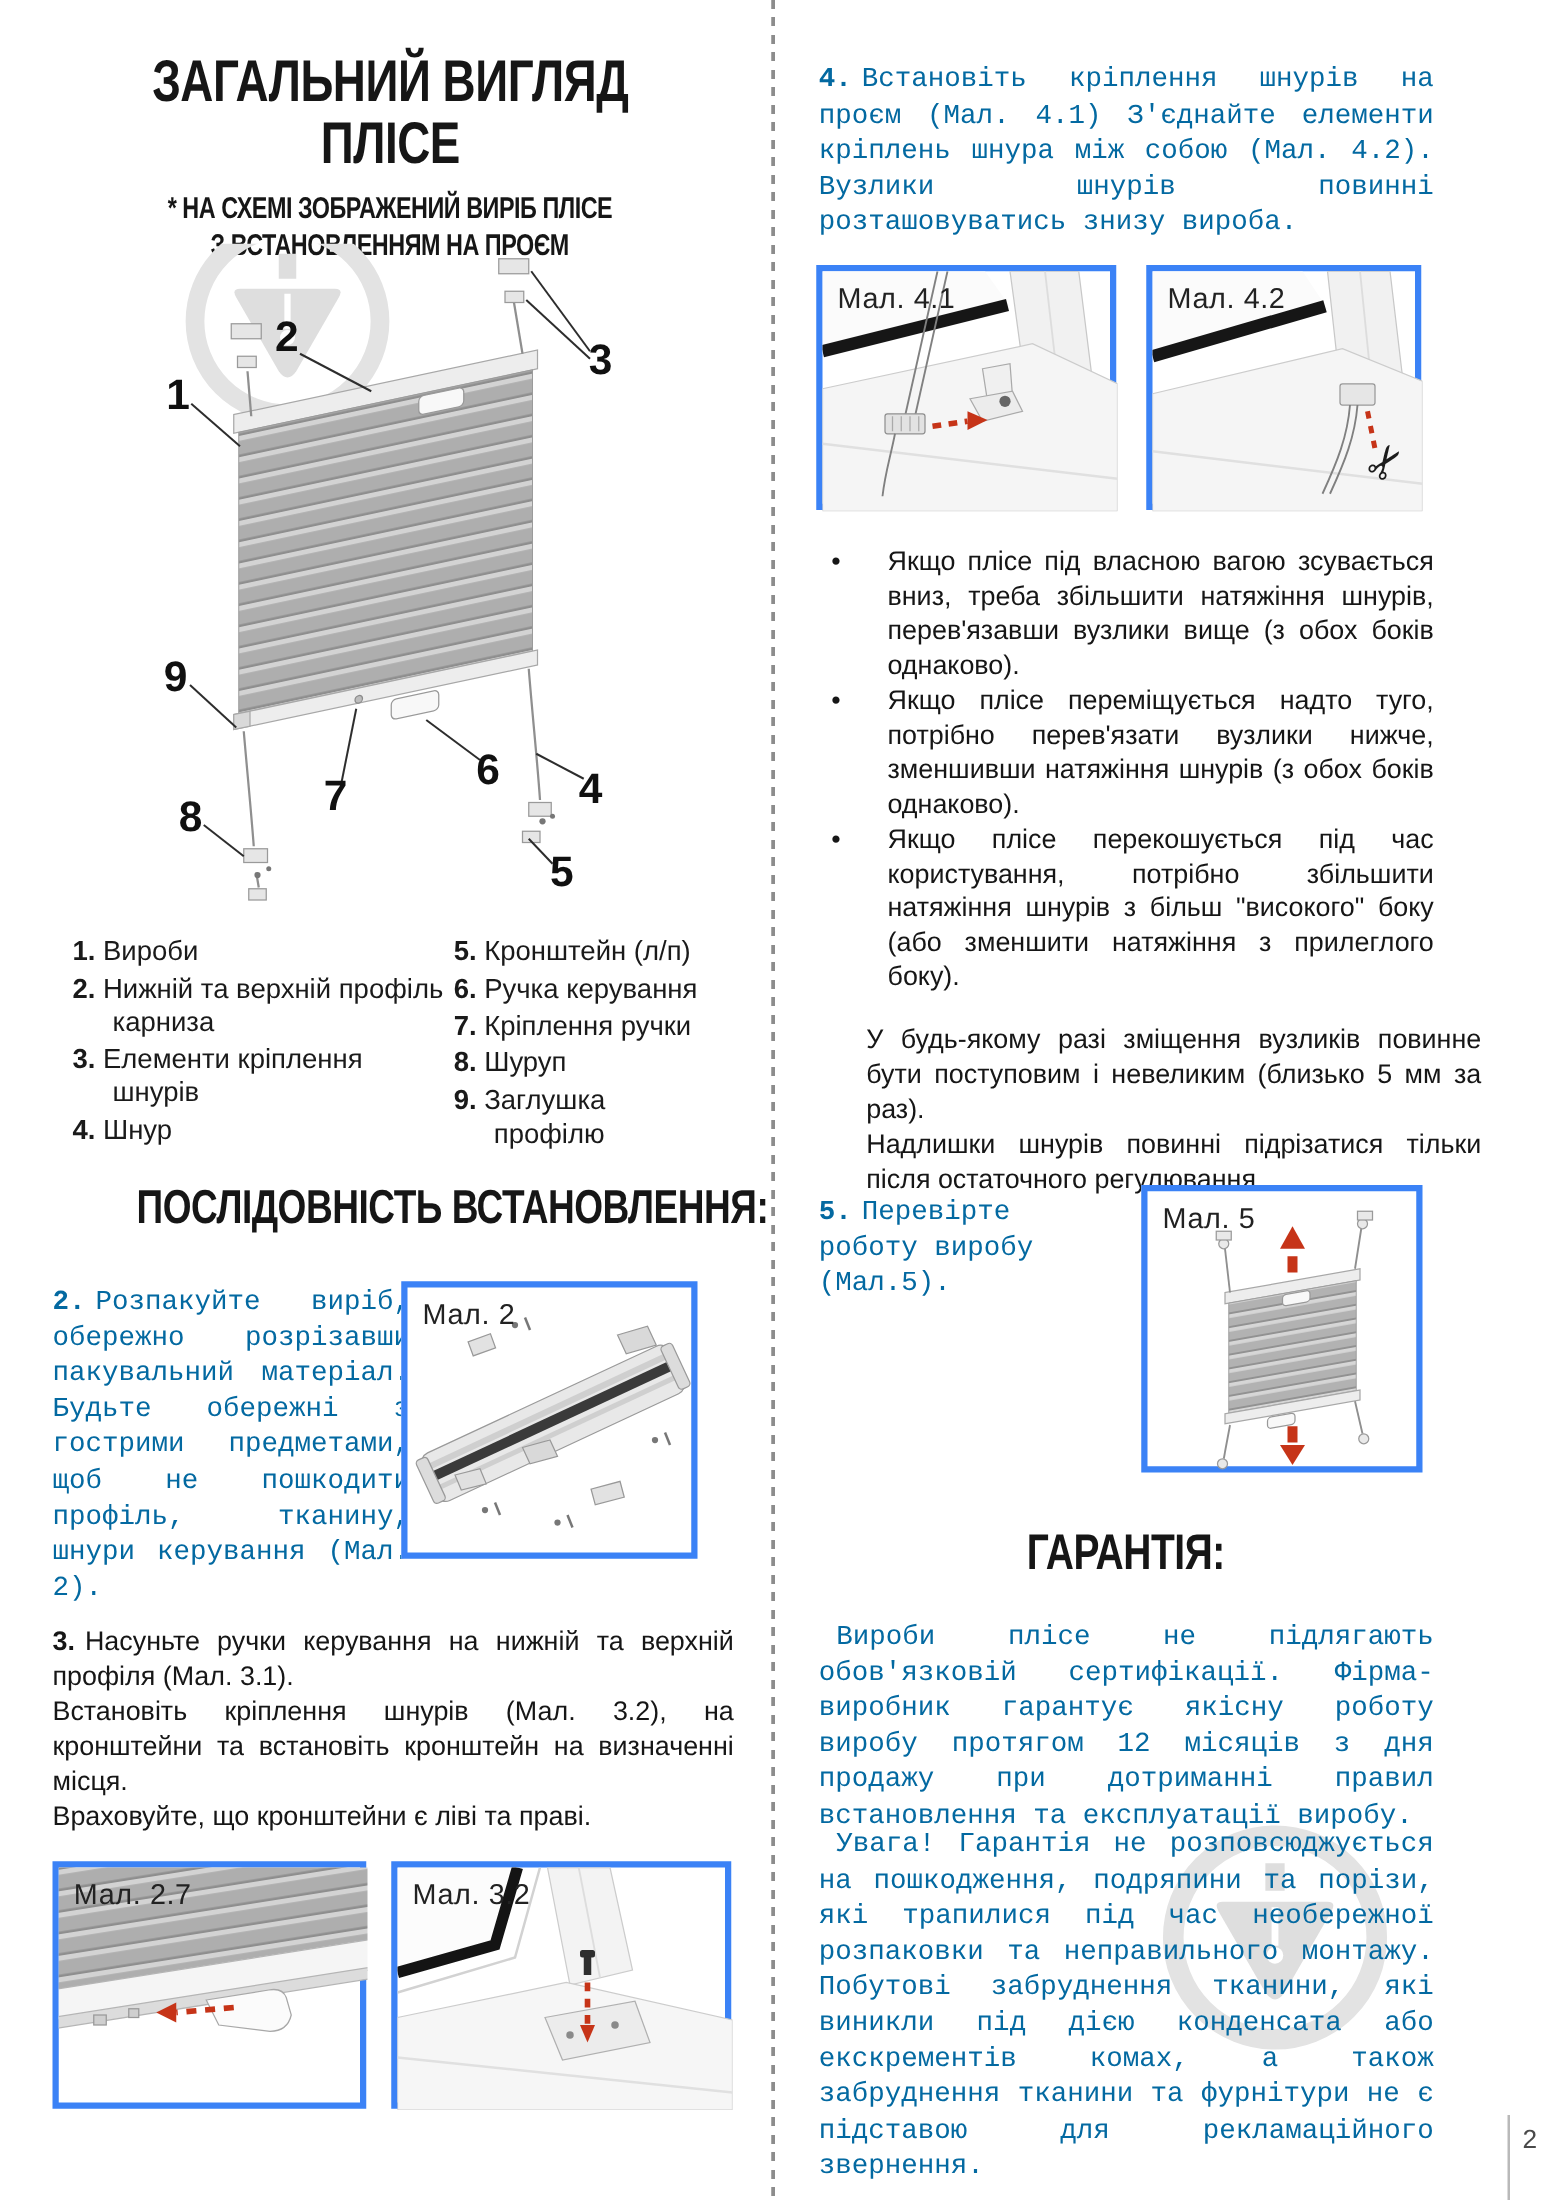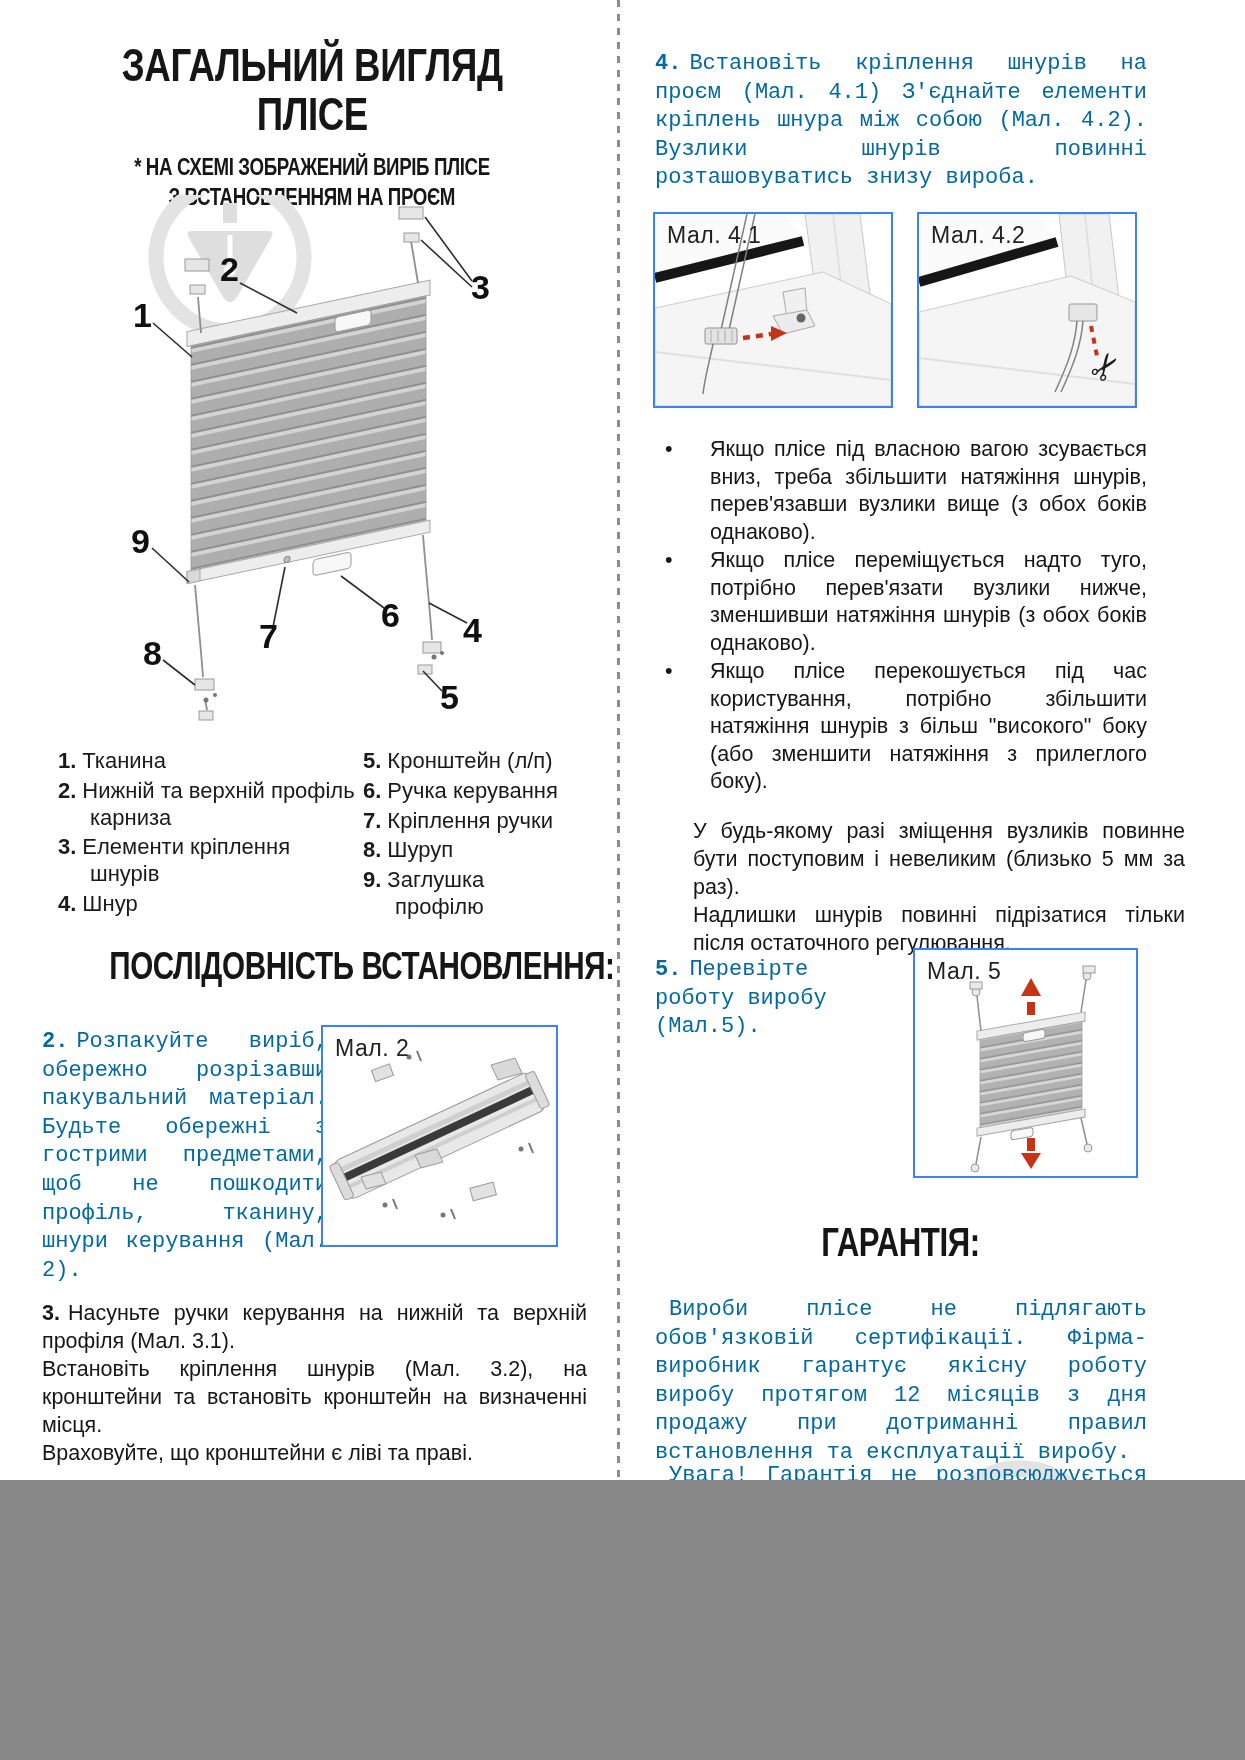--- a/index.html
+++ b/index.html
@@ -1,35 +1,35 @@
 <!DOCTYPE html>
 <html><head>
 <meta charset="utf-8">
 <style>
   html,body{margin:0;padding:0;background:#888;}
   .page{
-    position:relative;width:1245px;height:1480px;background:#ffffff;
+    position:relative;width:1245px;height:1760px;background:#ffffff;
     font-family:"Liberation Sans","DejaVu Sans",sans-serif;color:#161616;
     margin:0 auto;overflow:hidden;
   }
   .abs{position:absolute;}
   .center{text-align:center;}
   .cond{display:inline-block;transform:scaleX(.78);transform-origin:50% 50%;white-space:nowrap;font-weight:bold;letter-spacing:-.5px;}
   .title-line{font-size:47px;line-height:1.05;}
   .subtitle-line{font-size:24px;line-height:1.25;}
   .section-h{font-size:38px;line-height:1.1;}
   .warranty-h{font-size:40px;line-height:1.1;}
   .body-text{font-size:22px;line-height:1.3;text-align:justify;color:#0369a1;font-family:Liberation Mono, monospace;}
   .body-text b{font-weight:bold;}
   .num{font-weight:bold;margin-right:8px;}
   .legend{display:flex;font-size:22px;line-height:1.22;color:#1a1a1a;}
   .legend-col{display:block;}
   .legend-item{padding-left:32px;text-indent:-32px;margin-bottom:3px;}
   .legend-item .num{margin-right:6px;}
-  .figbox{position:absolute;border:2px solid #3b82f6;background:#fff;box-sizing:border-box;}
+  .figbox{position:absolute;border:5px solid #3b82f6;background:#fff;box-sizing:border-box;}
   .figlabel{position:absolute;top:8px;left:12px;font-size:23px;color:#222;z-index:2;letter-spacing:.5px;}
   .figbox svg{position:absolute;left:0;top:0;display:block;}
   .bullet-item{display:flex;margin-bottom:1px;}
   .bullet-dot{width:55px;flex:0 0 55px;font-size:21.5px;line-height:1.28;padding-left:10px;box-sizing:border-box;}
   .bullet-text{flex:1;font-size:21.5px;line-height:1.28;text-align:justify;}
   .note-line,.step3-line{font-size:21.5px;line-height:1.3;text-align:justify;}
   .indent-p{text-indent:14px;}
   .divider{position:absolute;left:617px;top:0;bottom:0;width:2.5px;
     background:repeating-linear-gradient(to bottom,#8c8c8c 0 7px,transparent 7px 14px);}
   .pageno-line{position:absolute;left:1206px;top:1692px;width:2px;height:68px;background:#b9b9b9;}
@@ -134,21 +134,21 @@
       <text x="405" y="514">5</text>
       <text x="346" y="432">6</text>
       <text x="224" y="453">7</text>
       <text x="108" y="470">8</text>
       <text x="96" y="358">9</text>
     </g>
   </svg>
 
   <div class="abs legend" style="left:58px;top:748px;width:500px;">
     <div class="legend-col" style="width:305px;">
-      <div class="legend-item"><span class="num">1.</span><span>Тканина</span></div>
+      <div class="legend-item"><span class="num">1.</span><span>Вироби</span></div>
       <div class="legend-item"><span class="num">2.</span><span>Нижній та верхній профіль карниза</span></div>
       <div class="legend-item"><span class="num">3.</span><span>Елементи кріплення шнурів</span></div>
       <div class="legend-item"><span class="num">4.</span><span>Шнур</span></div>
     </div>
     <div class="legend-col" style="width:195px;">
       <div class="legend-item"><span class="num">5.</span><span>Кронштейн (л/п)</span></div>
       <div class="legend-item"><span class="num">6.</span><span>Ручка керування</span></div>
       <div class="legend-item"><span class="num">7.</span><span>Кріплення ручки</span></div>
       <div class="legend-item"><span class="num">8.</span><span>Шуруп</span></div>
       <div class="legend-item"><span class="num">9.</span><span>Заглушка профілю</span></div>

